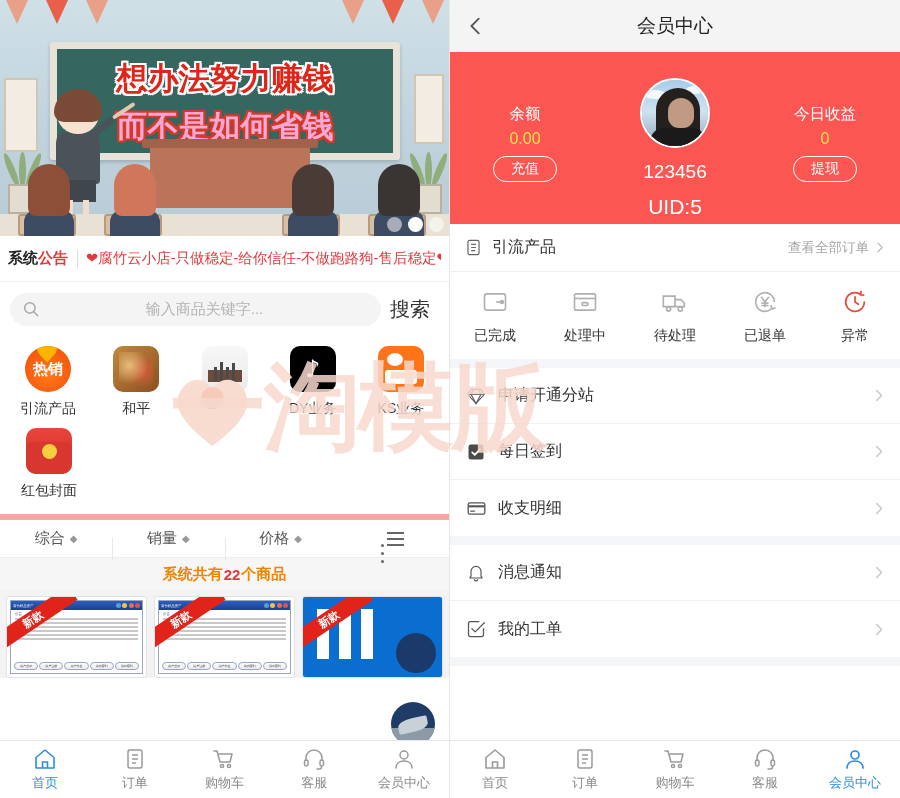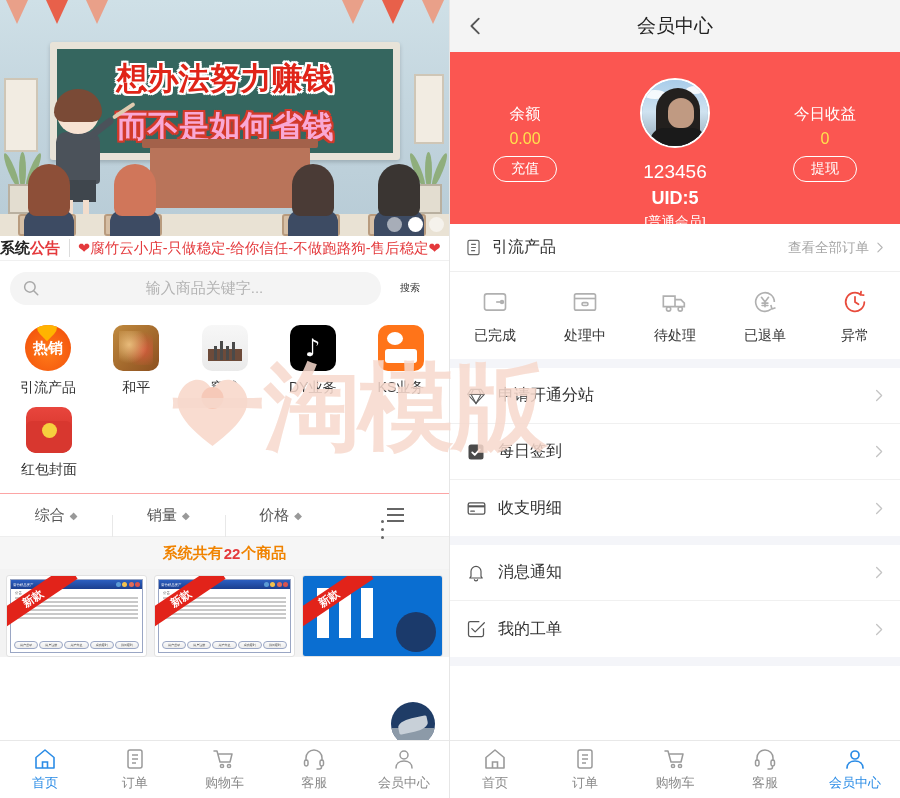--- a/index.html
+++ b/index.html
@@ -69,33 +69,33 @@
   .bn-plant { position:absolute; bottom:22px; width:40px; height:78px; }
   .bn-pot { position:absolute; bottom:0; left:6px; width:28px; height:30px;
     background:#e3ddd0; border:2px solid #b9b0a0; }
   .bn-leaf { position:absolute; bottom:26px; width:7px; height:36px;
     background:#8fae7c; border-radius:50%; }
   .bn-poster { position:absolute; background:#f2ece2; border:2px solid #cfc6b6; }
   .bn-dots { position:absolute; right:6px; bottom:4px; display:flex; gap:6px; }
   .bn-dot { width:15px;height:15px;border-radius:50%;background:rgba(255,255,255,.55); }
   .bn-dot.on { background:#fff; }
 
-  .notice { height:25px; display:flex; align-items:center; padding:0 0;
+  .notice { height:46px; display:flex; align-items:center; padding:0 8px;
     background:#fff; border-bottom:1px solid #f0f0f0; overflow:hidden; }
   .notice-tag { font-size:15px; font-weight:bold; white-space:nowrap; padding-right:9px; }
   .notice-tag .b { color:#222; }
   .notice-tag .r { color:#e4393c; }
   .notice-sep { width:1px; height:18px; background:#dcdcdc; margin-right:8px; }
   .notice-text { font-size:14.5px; color:#e4393c; white-space:nowrap; overflow:hidden; }
 
   .searchwrap { height:54px; background:#fff; display:flex; align-items:center; padding:0 10px; }
   .searchbox { flex:1; height:33px; background:#f4f4f4; border-radius:17px;
     display:flex; align-items:center; padding:0 12px; }
   .search-ph { flex:1; text-align:center; color:#b3b3b3; font-size:15px; }
-  .search-btn { width:58px; text-align:center; font-size:10px; color:#333; }
+  .search-btn { width:58px; text-align:center; font-size:20px; color:#333; }
 
   .cats { padding:4px 4px 10px; }
   .cat-row { display:flex; }
   .cat { width:90px; display:flex; flex-direction:column; align-items:center; padding:6px 0 4px; }
   .cat-ic { width:46px; height:46px; border-radius:10px; position:relative;
     overflow:hidden; display:flex; align-items:center; justify-content:center; }
   .cat-lb { font-size:14px; color:#333; margin-top:8px; }
   .ic-hot { background:radial-gradient(circle at 50% 60%,#ff7a18,#f04a0a); border-radius:50%; }
   .ic-hot span { color:#fff; font-size:15px; font-weight:bold; }
   .ic-hot:before { content:""; position:absolute; top:-8px; left:12px; width:20px;height:20px;
@@ -114,21 +114,21 @@
   .ic-ks:before { content:""; position:absolute; left:9px; top:7px; width:16px;height:13px;
     background:#fff; border-radius:50%; }
   .ic-ks:after { content:""; position:absolute; left:7px; bottom:8px; width:32px;height:14px;
     background:#fff; border-radius:3px; }
   .ic-hb { background:linear-gradient(#e8463d,#cf2b24); }
   .ic-hb:before { content:""; position:absolute; left:0; right:0; top:14px; height:32px;
     background:#d8372f; border-radius:6px 6px 8px 8px; }
   .ic-hb:after { content:""; position:absolute; left:16px; top:16px; width:15px;height:15px;
     background:#f6cf3e; border-radius:50%; }
 
-  .sortbar { height:44px; display:flex; align-items:center; border-top:1px solid #fca5a5;
+  .sortbar { height:44px; display:flex; align-items:center; border-top:6px solid #fca5a5;
     border-bottom:1px solid #eee; background:#fff; }
   .sort-item { flex:1; display:flex; align-items:center; justify-content:center;
     font-size:15px; color:#555; position:relative; }
   .sort-item .caret { margin-left:5px; font-size:10px; color:#999; }
   .sort-item + .sort-item:before { content:""; position:absolute; left:0; top:9px;
     width:1px; height:22px; background:#e8e8e8; }
   .sort-list { flex:1; display:flex; align-items:center; justify-content:center; position:relative; }
   .lines { width:22px; }
   .lines i { display:block; height:2px; background:#666; margin:4px 0 4px 5px; }
   .lines i:first-child { margin-left:5px; }
@@ -189,21 +189,21 @@
     overflow:hidden; position:relative; background:linear-gradient(#9fc5e8,#6f8fa8); }
   .av-sky { position:absolute; inset:0; background:linear-gradient(#a9cdea 0%,#cfe2f0 48%,#8fa6b4 100%); }
   .av-cloud { position:absolute; background:rgba(255,255,255,.85); border-radius:50%; }
   .av-hair { position:absolute; left:14px; top:8px; width:44px; height:58px;
     background:#23201e; border-radius:22px 22px 8px 8px; }
   .av-face { position:absolute; left:26px; top:18px; width:26px; height:30px;
     background:#c09a82; border-radius:13px 13px 11px 11px; }
   .av-body { position:absolute; left:8px; bottom:0; width:56px; height:18px;
     background:#1a1a1a; border-radius:14px 14px 0 0; }
   .mem-name { font-size:19px; margin-top:13px; }
-  .mem-uid { font-size:18px; margin-top:5px;font-weight:bold; }
+  .mem-uid { font-size:21px; margin-top:12px; }
   .mem-lvl { font-size:13.5px; margin-top:4px; }
 
   .sect { background:#fff; }
   .gap { height:9px; background:#f4f5f9; }
   .ord-head { height:48px; display:flex; align-items:center; padding:0 14px;
     border-bottom:1px solid #efefef; }
   .ord-title { font-size:16px; color:#333; margin-left:9px; }
   .ord-all { margin-left:auto; font-size:13.5px; color:#a6a6a6; display:flex; align-items:center; }
   .ord-all .chev { margin-left:4px; }
   .ord-icons { display:flex; padding:16px 0 14px; }

